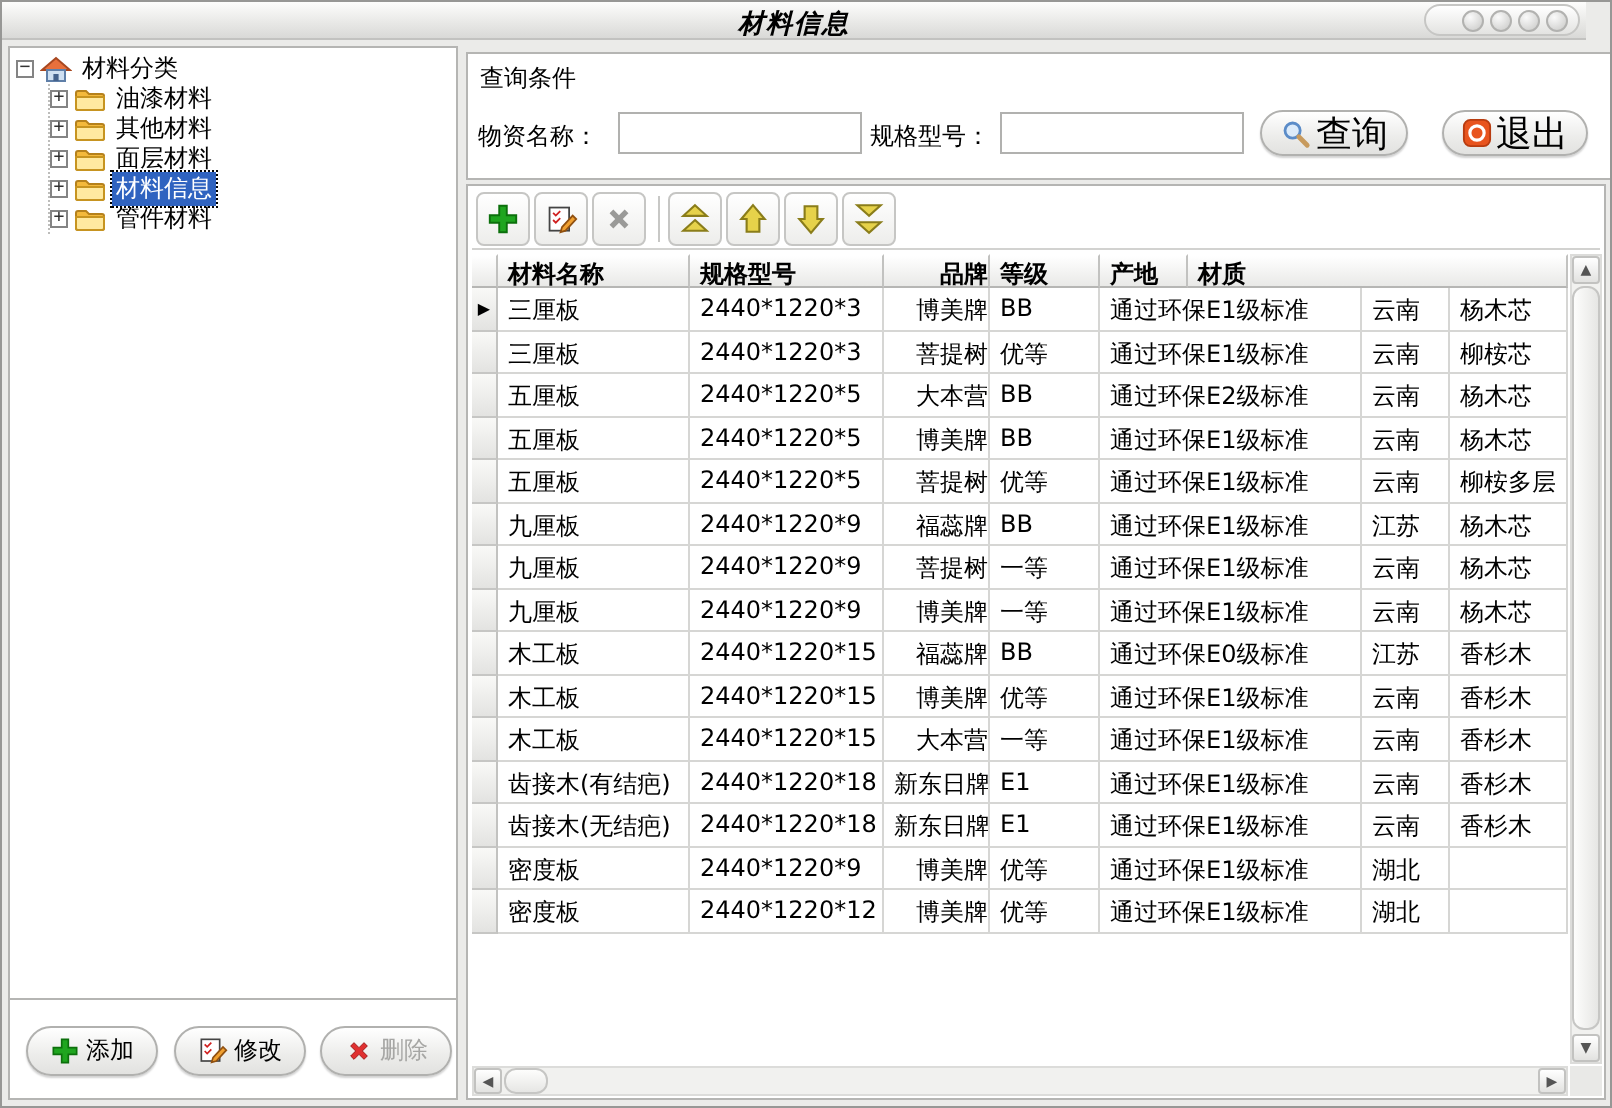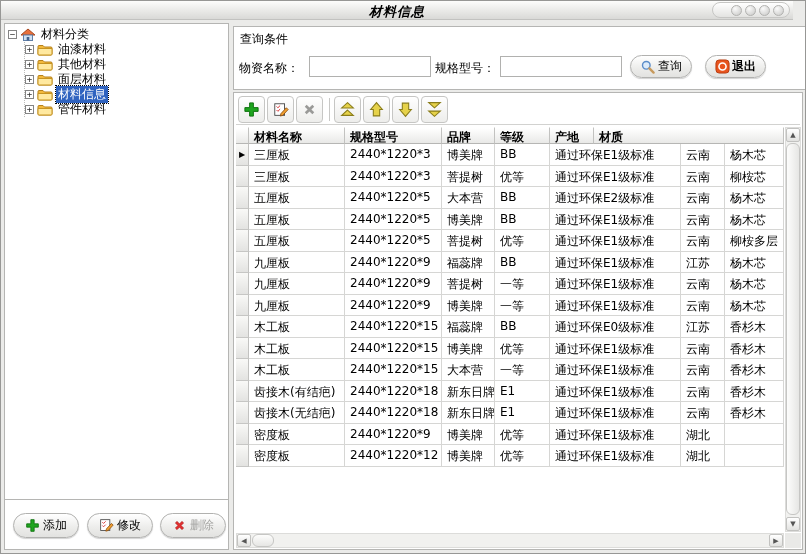--- a/index.html
+++ b/index.html
@@ -43,22 +43,22 @@
                 background:#fff; border:1px solid #b5b5b3;}
   .query-title{ position:absolute; left:6px; top:4px;}
   .q-label{ position:absolute; top:33px;}
   #lbl-name{ left:5px;} #lbl-spec{ left:201px;}
   .query-input{ position:absolute; top:29px; height:21px; width:122px;
                 border:1px solid #b1b1af; background:#fff; font-size:12px; padding:0 3px;}
   #inp-name{ left:75px;} #inp-spec{ left:266px;}
   .query-btn{ position:absolute; top:28px; height:23px; display:inline-flex; align-items:center;
               gap:2px; padding:0 9px; border:1px solid #b1b1af; border-radius:12px;
               background:linear-gradient(#ffffff,#ececea 60%,#e2e2e0);
-              box-shadow:0 1px 1px rgba(0,0,0,.18); font-size:12px;}
-  #btn-query{ left:396px;} #btn-exit{ left:471px;font-weight:bold;}
+              box-shadow:0 1px 1px rgba(0,0,0,.18); font-size:18px;}
+  #btn-query{ left:396px;} #btn-exit{ left:487px;}
   
   .grid-panel{ position:absolute; left:232px; top:91px; width:570px; bottom:3px;
                background:#fff; border:1px solid #b5b5b3;}
   .toolbar{ position:absolute; top:2px; left:2px; right:2px; height:30px;
             border-bottom:1px solid #d2d2d0; background:#fff;}
   .tool-btn{ position:absolute; top:1px; width:27px; height:27px; border:1px solid #c6c6c4;
              border-radius:4px; background:linear-gradient(#ffffff,#ededeb);
              display:flex; align-items:center; justify-content:center;}
   #tb-add{left:2px;} #tb-edit{left:31px;} #tb-del{left:60px;}
   .tool-sep{ position:absolute; left:93px; top:3px; width:1px; height:23px;
@@ -71,21 +71,21 @@
   .hcell{ background:linear-gradient(#ffffff,#e9e9e7); border-right:1px solid #c2c2c0;
           border-bottom:1px solid #b6b6b4; border-top:1px solid #fff; font-weight:bold;
           padding:1px 0 0 5px; font-size:12px; white-space:nowrap; overflow:hidden;}
   .grid-row{ display:flex; height:21.5px; background:#fff;}
   .cell{ border-right:1px solid #d6d6d4; border-bottom:1px solid #d6d6d4;
          padding:3px 0 0 5px; font-size:12px; white-space:nowrap; overflow:hidden;}
   .sel-cell{ width:13px; flex:none; padding:0; text-align:center; font-size:8px;
              line-height:21px; color:#000; background:linear-gradient(#f9f9f7,#e3e3e1);
              border-right:1px solid #c2c2c0; border-bottom:1px solid #c6c6c4;}
   .hsel{ width:13px; flex:none; padding:0;}
-  .c0{width:96px;flex:none;} .c1{width:97px;flex:none;} .c2{width:53px;flex:none;}
+  .c0{width:96px;flex:none;} .c1{width:97px;flex:none;} .c2{width:53px;flex:none;text-align:right;}
   .c3{width:55px;flex:none;} .c4{width:131px;flex:none;} .c5{width:44px;flex:none;}
   .c6{flex:1;}
   
   .vscroll{ position:absolute; top:34px; right:1px; width:16px; bottom:17px;
             background:#f1f1ef; border:1px solid #dcdcda;}
   .hscroll{ position:absolute; left:2px; right:18px; bottom:1px; height:15px;
             background:#f1f1ef; border:1px solid #dcdcda;}
   .scroll-btn{ position:absolute; background:linear-gradient(#ffffff,#e2e2e0);
                border:1px solid #c2c2c0; border-radius:2px; color:#555;
                display:flex; align-items:center; justify-content:center; font-size:7px;}

